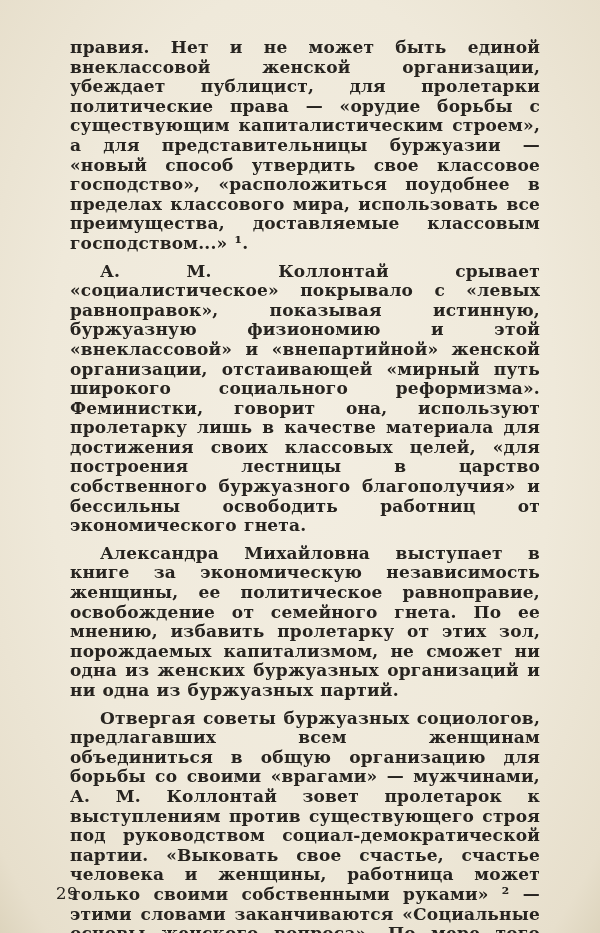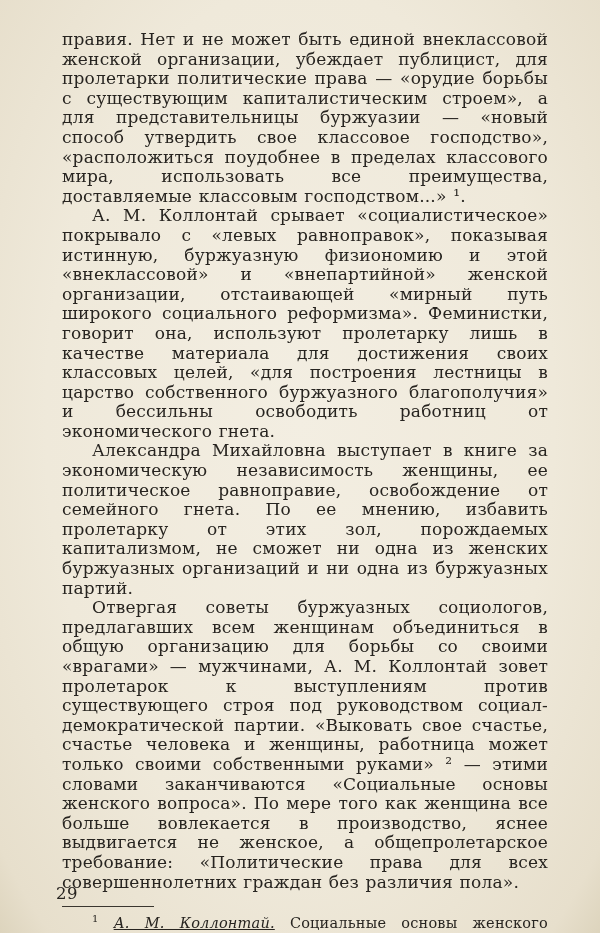--- a/index.html
+++ b/index.html
@@ -13,27 +13,28 @@
     height: 933px;
     margin: 0 auto;
     background: radial-gradient(ellipse at 50% 45%, #f3eee2 0%, #efe9da 60%, #e7dfcc 92%, #ddd4bd 100%);
     color: #272420;
     font-family: "DejaVu Serif", "Liberation Serif", serif;
     overflow: hidden;
     box-sizing: border-box;
     padding: 30px 52px 0 62px;
   }
   .text-block p.para {
-    margin: 0;
+    margin: 8px;
     font-size: 17px;
     line-height: 19.6px;
     letter-spacing: 0.2px;
     text-align: justify;
     text-indent: 30px;
     word-spacing: 1px;
+    font-weight: bold;
   }
   .text-block p.para.no-indent {
     text-indent: 0;
   }
   .footnote-rule {
     width: 92px;
     height: 0;
     border-top: 1.5px solid #3a362f;
     margin: 14px 0 8px 0;
   }

